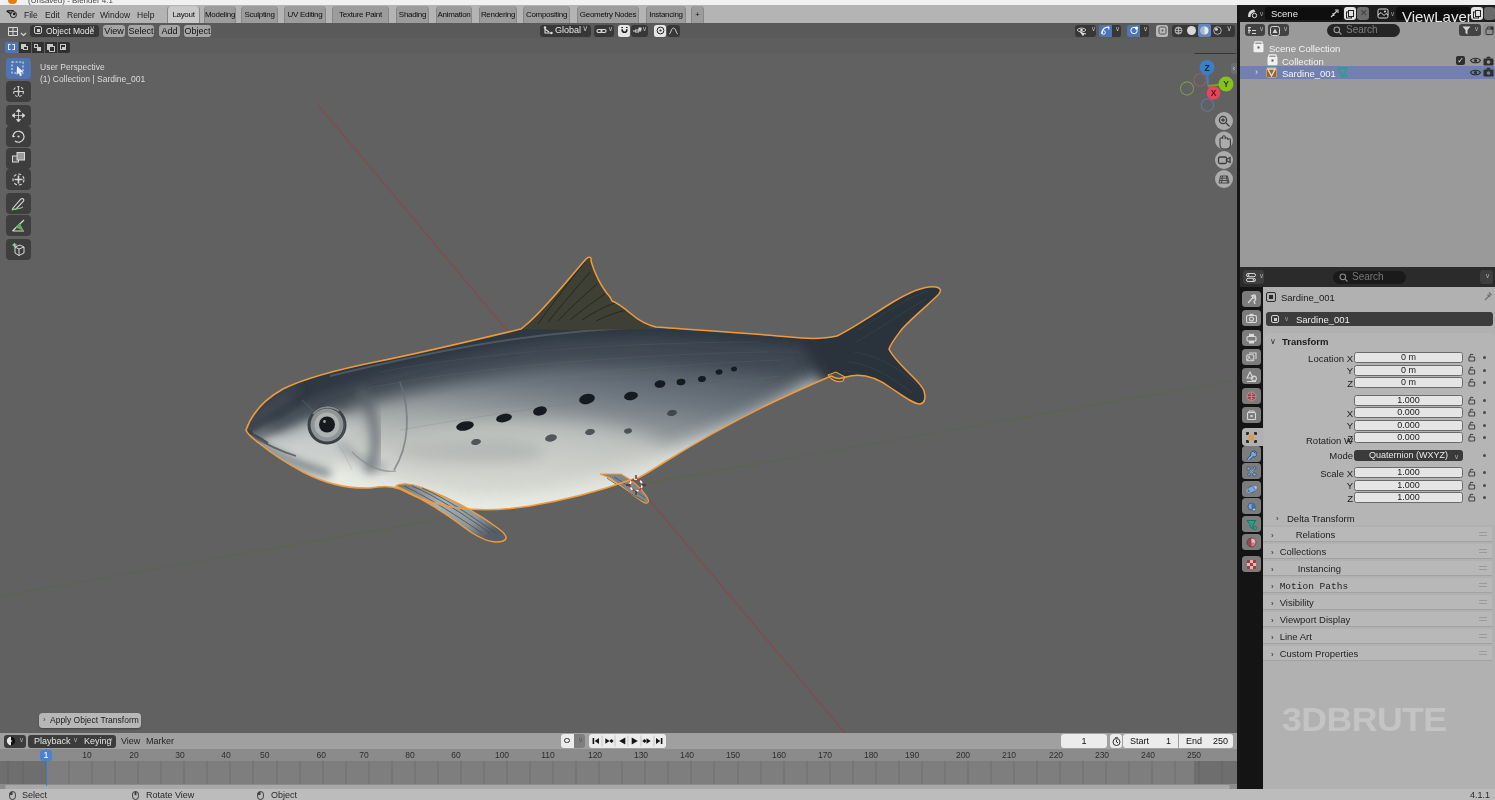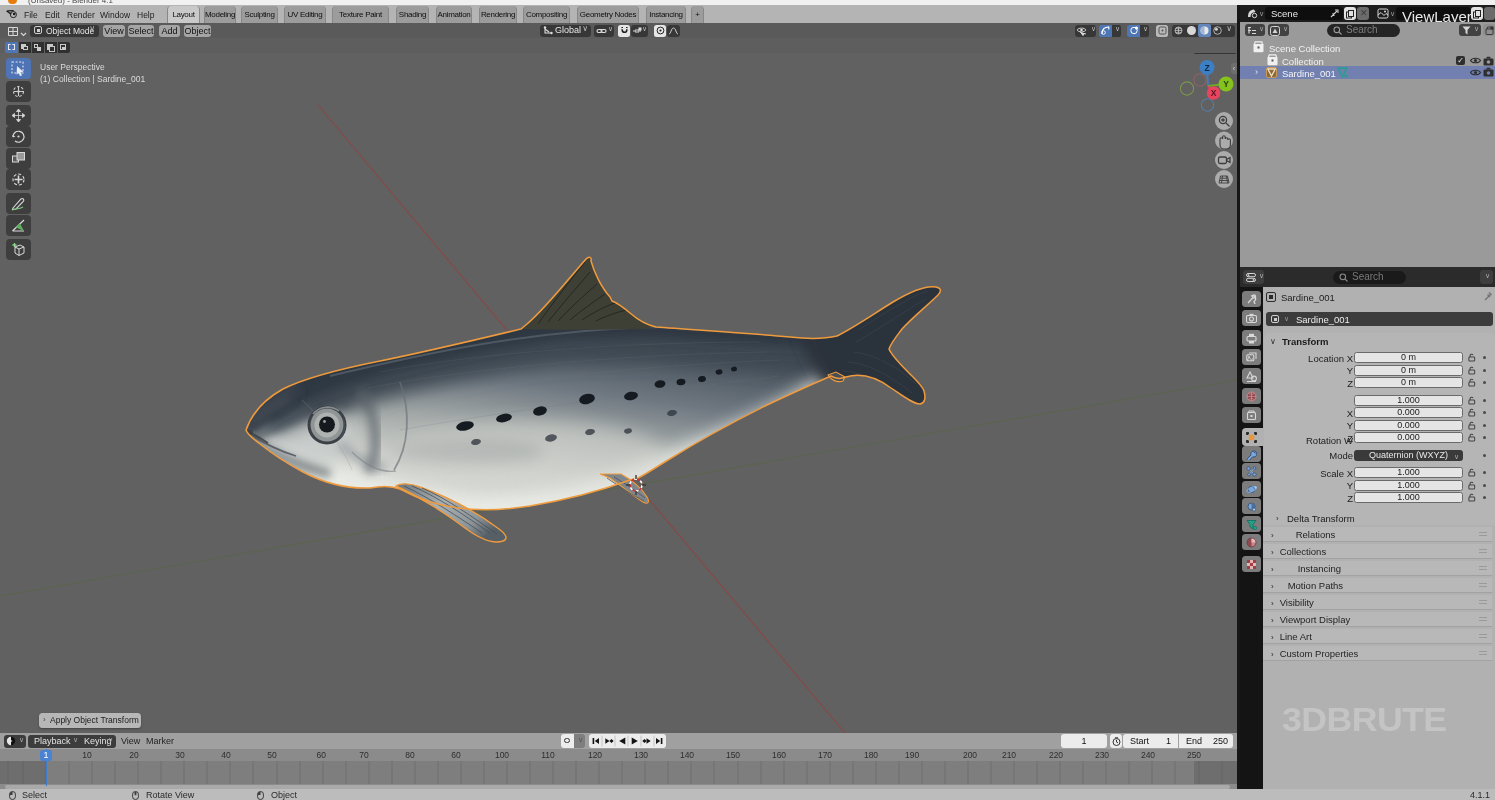--- a/index.html
+++ b/index.html
@@ -572,36 +572,36 @@
       <div class="abs" style="left:1179px;top:1px;width:54px;height:14px;background:#ececec;border-radius:0 3px 3px 0;color:#111;font-size:9px;line-height:14px;">
         <span style="position:absolute;left:7px;">End</span>
           <span style="position:absolute;right:5px;">250</span>
       </div>
     </div>
     <div id="tl-ruler">
       <span class="abs" style="left:75px;top:1px;width:24px;text-align:center;">10</span>
       <span class="abs" style="left:122px;top:1px;width:24px;text-align:center;">20</span>
       <span class="abs" style="left:168px;top:1px;width:24px;text-align:center;">30</span>
       <span class="abs" style="left:214px;top:1px;width:24px;text-align:center;">40</span>
-      <span class="abs" style="left:260px;top:1px;width:24px;text-align:center;">50</span>
+      <span class="abs" style="left:260px;top:1px;width:24px;text-align:left;">50</span>
       <span class="abs" style="left:302px;top:1px;width:24px;text-align:right;">60</span>
       <span class="abs" style="left:352px;top:1px;width:24px;text-align:center;">70</span>
       <span class="abs" style="left:398px;top:1px;width:24px;text-align:center;">80</span>
       <span class="abs" style="left:444px;top:1px;width:24px;text-align:center;">60</span>
       <span class="abs" style="left:490px;top:1px;width:24px;text-align:center;">100</span>
       <span class="abs" style="left:536px;top:1px;width:24px;text-align:center;">110</span>
       <span class="abs" style="left:583px;top:1px;width:24px;text-align:center;">120</span>
       <span class="abs" style="left:629px;top:1px;width:24px;text-align:center;">130</span>
       <span class="abs" style="left:675px;top:1px;width:24px;text-align:center;">140</span>
       <span class="abs" style="left:721px;top:1px;width:24px;text-align:center;">150</span>
       <span class="abs" style="left:767px;top:1px;width:24px;text-align:center;">160</span>
       <span class="abs" style="left:813px;top:1px;width:24px;text-align:center;">170</span>
       <span class="abs" style="left:859px;top:1px;width:24px;text-align:center;">180</span>
       <span class="abs" style="left:905px;top:1px;width:24px;text-align:left;">190</span>
-      <span class="abs" style="left:951px;top:1px;width:24px;text-align:center;margin-left:7px;">200</span>
+      <span class="abs" style="left:951px;top:1px;width:24px;text-align:center;">200</span>
       <span class="abs" style="left:997px;top:1px;width:24px;text-align:center;">210</span>
       <span class="abs" style="left:1044px;top:1px;width:24px;text-align:center;">220</span>
       <span class="abs" style="left:1090px;top:1px;width:24px;text-align:center;">230</span>
       <span class="abs" style="left:1136px;top:1px;width:24px;text-align:center;">240</span>
       <span class="abs" style="left:1182px;top:1px;width:24px;text-align:center;">250</span>
     </div>
     <div id="tl-track">
       <div class="abs" style="left:0;top:0;width:46px;height:23px;background:rgba(90,90,90,0.45);"></div>
       <div class="abs" style="left:1194px;top:0;width:43px;height:23px;background:rgba(90,90,90,0.45);"></div>
     </div>
@@ -935,21 +935,21 @@
     <div class="plabel" style="left:8px;top:213px;">Y</div>
     <div class="pfield" style="top:212.5px;">1.000</div>
     <div class="plabel" style="left:8px;top:225.5px;">Z</div>
     <div class="pfield" style="top:225px;">1.000</div>
     <div class="abs" style="left:36px;top:246.5px;color:#2e2e2e;font-size:8px;">›</div>
     <div class="abs" style="left:47px;top:246px;color:#1a1a1a;font-size:9.5px;">Delta Transform</div>
 
     <div class="psec" style="top:259.5px;"><span style="margin-left:8px;font-size:8px;">›</span><span style="margin-left:22px;">Relations</span><span style="position:absolute;right:5px;top:5px;width:8px;height:1.2px;background:#9a9a9a;box-shadow:0 3px 0 #9a9a9a;"></span></div>
     <div class="psec" style="top:276.5px;"><span style="margin-left:8px;font-size:8px;">›</span><span style="margin-left:6px;">Collections</span><span style="position:absolute;right:5px;top:5px;width:8px;height:1.2px;background:#9a9a9a;box-shadow:0 3px 0 #9a9a9a;"></span></div>
     <div class="psec" style="top:293.5px;"><span style="margin-left:8px;font-size:8px;">›</span><span style="margin-left:24px;">Instancing</span><span style="position:absolute;right:5px;top:5px;width:8px;height:1.2px;background:#9a9a9a;box-shadow:0 3px 0 #9a9a9a;"></span></div>
-    <div class="psec" style="top:310.5px;"><span style="margin-left:8px;font-size:8px;">›</span><span style="margin-left:14px;">Motion Paths</span><span style="position:absolute;right:5px;top:5px;width:8px;height:1.2px;background:#9a9a9a;box-shadow:0 3px 0 #9a9a9a;"></span></div>
+    <div class="psec" style="top:310.5px;"><span style="margin-left:8px;font-size:8px;">›</span><span style="margin-left:6px;font-family:Liberation Mono, monospace;">Motion Paths</span><span style="position:absolute;right:5px;top:5px;width:8px;height:1.2px;background:#9a9a9a;box-shadow:0 3px 0 #9a9a9a;"></span></div>
     <div class="psec" style="top:327.5px;"><span style="margin-left:8px;font-size:8px;">›</span><span style="margin-left:6px;">Visibility</span><span style="position:absolute;right:5px;top:5px;width:8px;height:1.2px;background:#9a9a9a;box-shadow:0 3px 0 #9a9a9a;"></span></div>
     <div class="psec" style="top:344.5px;"><span style="margin-left:8px;font-size:8px;">›</span><span style="margin-left:6px;">Viewport Display</span><span style="position:absolute;right:5px;top:5px;width:8px;height:1.2px;background:#9a9a9a;box-shadow:0 3px 0 #9a9a9a;"></span></div>
     <div class="psec" style="top:361.5px;"><span style="margin-left:8px;font-size:8px;">›</span><span style="margin-left:6px;">Line Art</span><span style="position:absolute;right:5px;top:5px;width:8px;height:1.2px;background:#9a9a9a;box-shadow:0 3px 0 #9a9a9a;"></span></div>
     <div class="psec" style="top:378.5px;"><span style="margin-left:8px;font-size:8px;">›</span><span style="margin-left:6px;">Custom Properties</span><span style="position:absolute;right:5px;top:5px;width:8px;height:1.2px;background:#9a9a9a;box-shadow:0 3px 0 #9a9a9a;"></span></div>
     <svg class="abs" style="left:228px;top:86px;" width="8" height="9" viewBox="0 0 9 10">
         <rect x="1" y="4.5" width="6.5" height="4.5" rx="1" fill="none" stroke="#454545" stroke-width="1.2"></rect>
         <path d="M2.3,4.5 v-1.2 a1.9,1.9 0 0 1 3.4,-1.2" fill="none" stroke="#454545" stroke-width="1.2"></path>
       </svg>
     <span class="abs" style="left:243px;top:89px;width:3px;height:3px;background:#4a4a4a;border-radius:50%;"></span>
     <svg class="abs" style="left:228px;top:98.5px;" width="8" height="9" viewBox="0 0 9 10">

